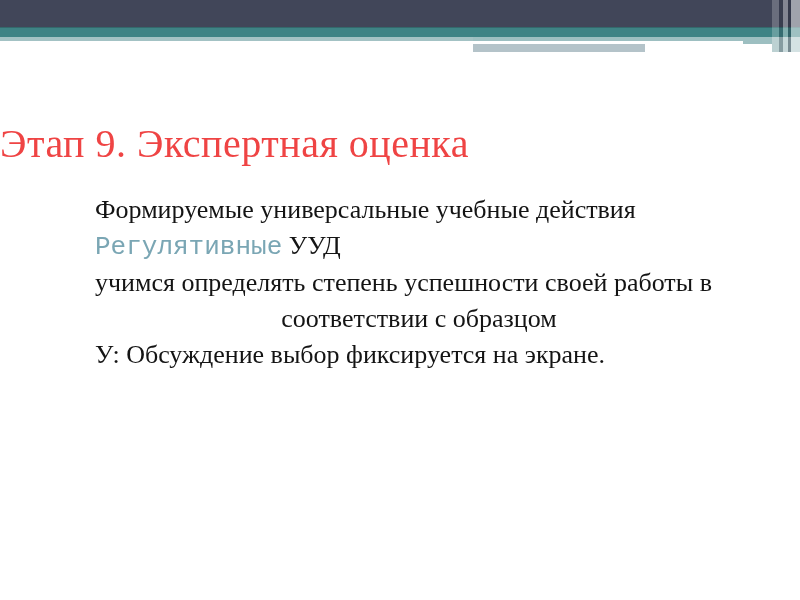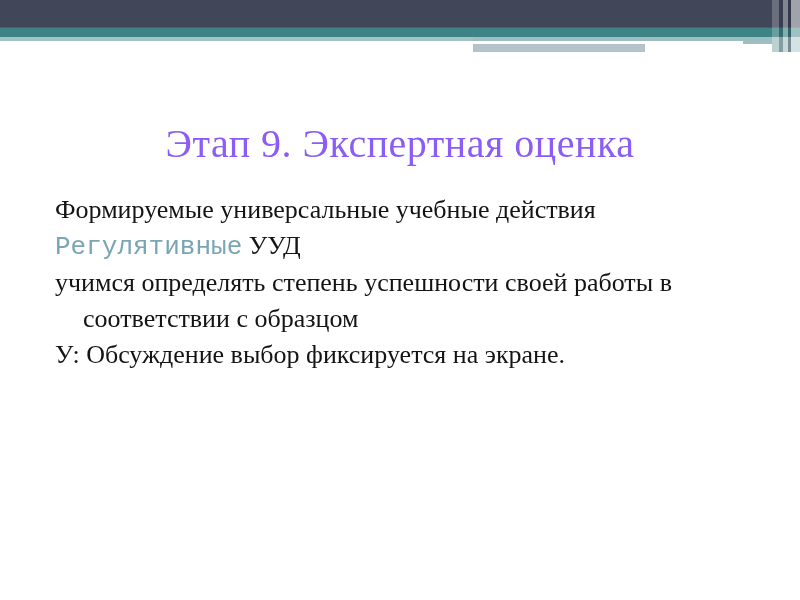--- a/index.html
+++ b/index.html
@@ -69,40 +69,39 @@
   .stripe.s2 { left: 779px; width: 4px; background: rgba(30,35,50,0.25); }
   .stripe.s3 { left: 783px; width: 5px; background: rgba(255,255,255,0.35); }
   .stripe.s4 { left: 788px; width: 3px; background: rgba(30,35,50,0.35); }
   .stripe.s5 { left: 791px; width: 9px; background: rgba(255,255,255,0.50); }
 
   
   .title {
     position: absolute;
     left: 0; right: 0;
     top: 120px;
-    text-align: center;
     font-size: 40px;
     font-weight: normal;
-    color: #8b5cf6;
+    color: #ef4444;
     margin: 0;
     letter-spacing: 0.5px;
   }
 
   
   .body-text {
     position: absolute;
     left: 55px;
     top: 192px;
     width: 660px;
     font-size: 26px;
     line-height: 36px;
     color: #141414;
   }
-  .body-line { white-space: nowrap; }
-  .body-line.cont { padding-left: 28px; }
+  .body-line { white-space: nowrap; margin-left: 40px; }
+  .body-line.cont { padding-left: 28px; text-align: center; }
   .highlight { color: #7aa6b4; font-family: Liberation Mono, monospace; }
 </style>
 </head>
 <body>
 
 <div class="slide">
 
   <div class="bar-dark"></div>
   <div class="bar-teal"></div>
   <div class="bar-pale-left"></div>

